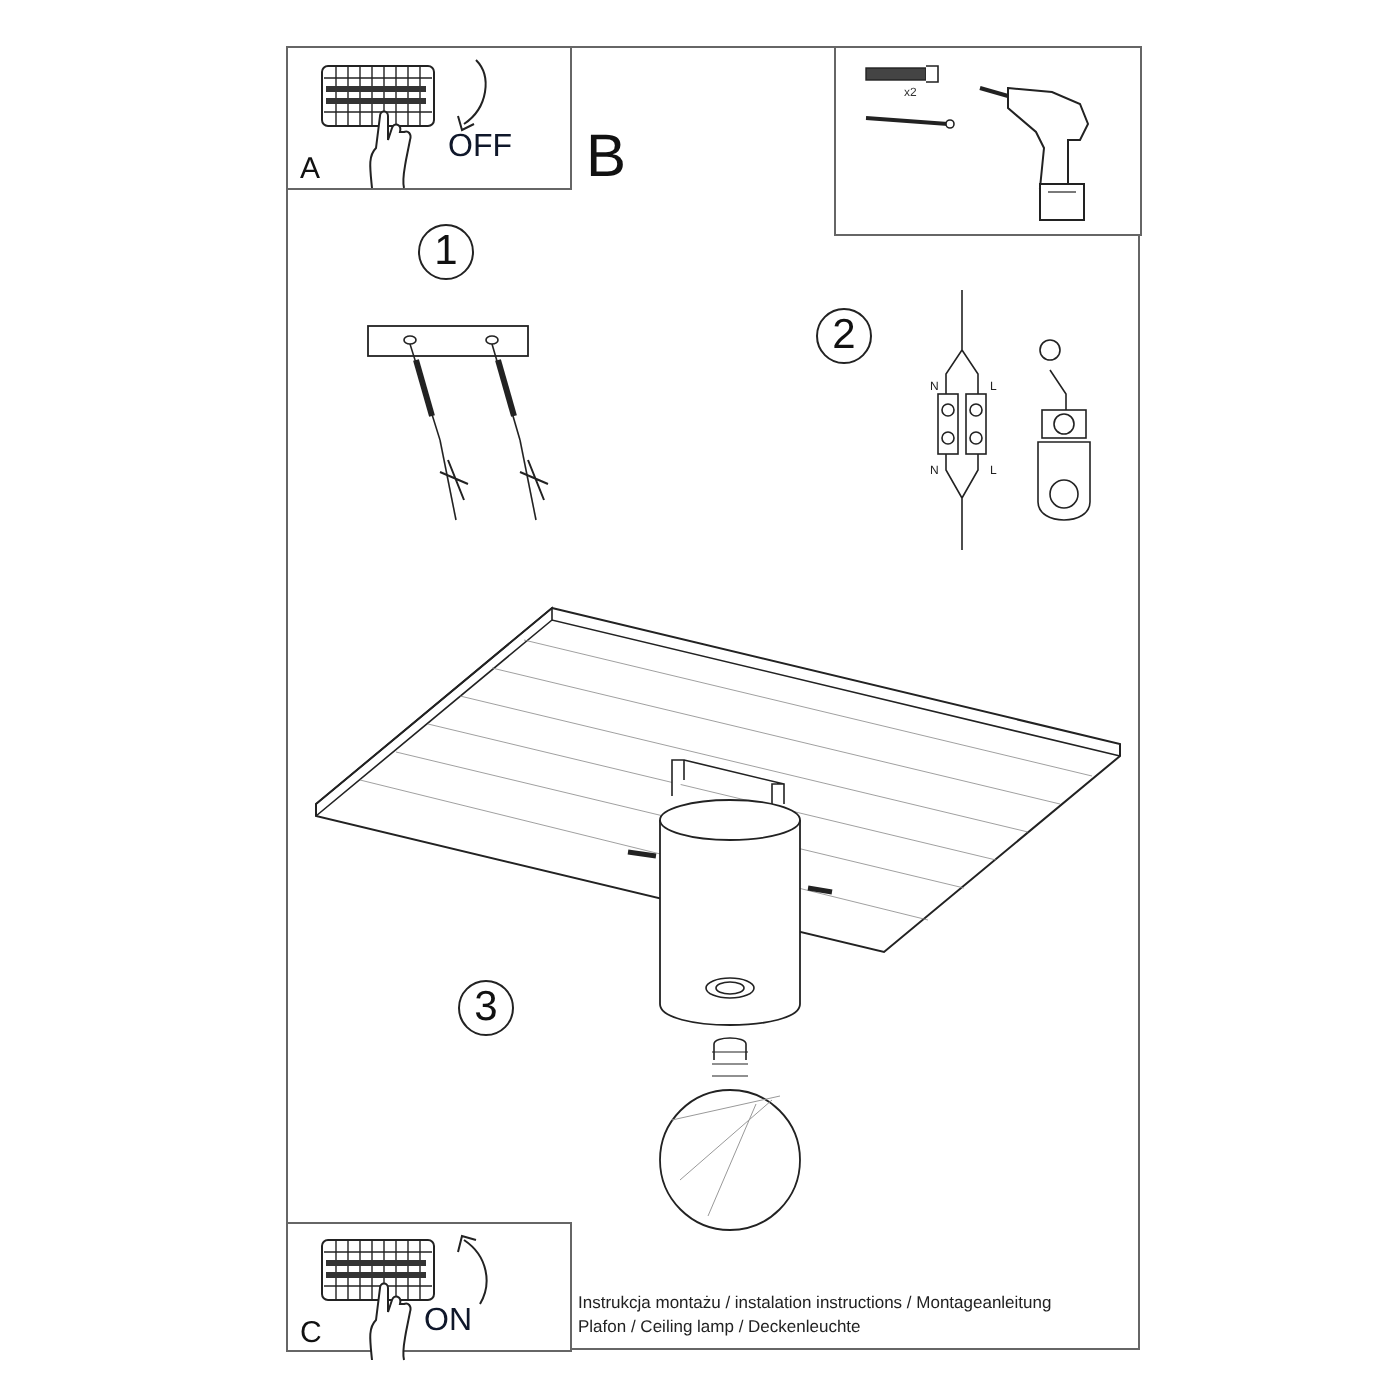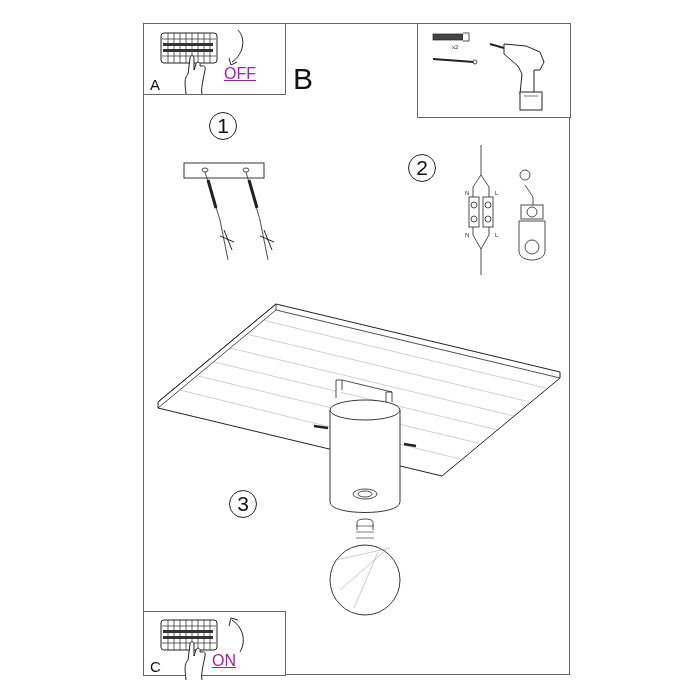--- a/index.html
+++ b/index.html
@@ -3,21 +3,21 @@
 <meta charset="utf-8">
 <style>
   html, body { margin:0; padding:0; background:#fff; }
   body { width:700px; height:700px; position:relative; overflow:hidden; font-family:"Liberation Sans", sans-serif; color:#111; }
   .frame { position:absolute; left:143px; top:23px; width:427px; height:652px; border:1px solid #666; box-sizing:border-box; }
   .box { position:absolute; border:1px solid #666; box-sizing:border-box; background:#fff; }
   #box-a { left:143px; top:23px; width:143px; height:72px; }
   #box-c { left:143px; top:611px; width:143px; height:65px; }
   #box-tools { left:417px; top:23px; width:154px; height:95px; }
   .letter { position:absolute; font-size:15px; color:#111; }
-  .state { position:absolute; font-size:16px; color:#a21caf;text-decoration:underline; }
+  .state { position:absolute; font-size:16px; color:#0f172a; }
   .big-b { position:absolute; left:293px; top:62px; font-size:30px; color:#111; }
   .step { position:absolute; width:28px; height:28px; border:1.2px solid #222; border-radius:50%; box-sizing:border-box; font-size:21px; text-align:center; line-height:26px; color:#111; background:#fff; }
   .caption { position:absolute; left:289px; top:645px; font-size:8.5px; color:#222; line-height:12px; }
   svg { position:absolute; overflow:visible; }
   .x2 { position:absolute; font-size:6px; color:#333; }
 </style>
 </head>
 <body>
 
 <div class="frame"></div>
@@ -169,13 +169,15 @@
   </svg>
   <svg style="left:82px;top:4px" width="22" height="40" viewBox="0 0 22 40">
     <path d="M14 36 C20 26 18 12 6 4" fill="none" stroke="#222" stroke-width="1"></path>
     <path d="M3 10 L5 2 L12 4" fill="none" stroke="#222" stroke-width="1"></path>
   </svg>
   <span class="letter" style="left:6px;top:46px">C</span>
   <span class="state" style="left:68px;top:40px">ON</span>
 </div>
 
 <div class="caption">
+  <div>Instrukcja montażu / instalation instructions / Montageanleitung</div>
+  <div>Plafon / Ceiling lamp / Deckenleuchte</div>
 </div>
 
 </body></html>

